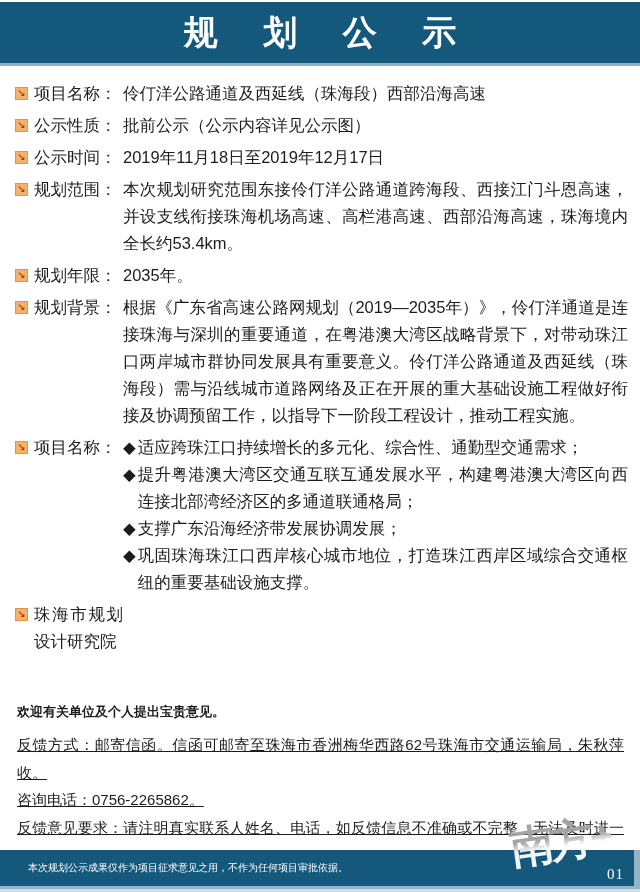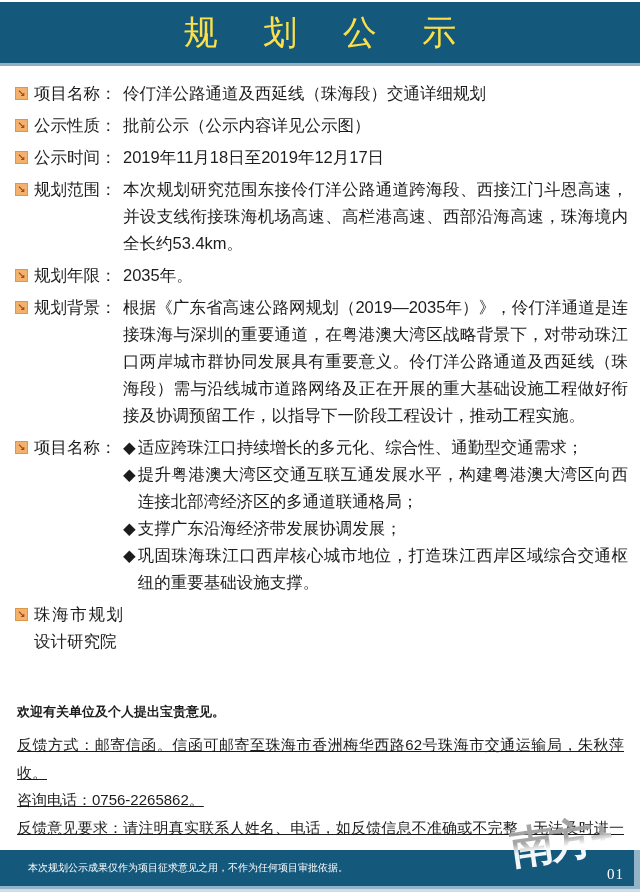--- a/index.html
+++ b/index.html
@@ -13,23 +13,23 @@
   }
   
   .banner{
     position:absolute;top:2px;left:0;width:640px;height:64px;
     background:#14587c;
     border-bottom:3px solid #8fb0c4;
     display:flex;align-items:center;justify-content:center;
     box-sizing:border-box;
   }
   .banner-title{
-    color:#fde047;
+    color:#ffffff;
     font-size:34px;
-    font-weight:normal;
+    font-weight:bold;
     letter-spacing:18px;
     text-indent:18px;
     white-space:nowrap;
   }
   
   .items{
     position:absolute;top:80px;left:0;width:640px;
     box-sizing:border-box;
     padding:0 12px 0 15px;
   }
@@ -117,21 +117,21 @@
 
   <div class="banner">
     <div class="banner-title">规 划 公 示</div>
   </div>
 
   <div class="items">
 
     <div class="item">
       <span class="marker">↘</span>
       <span class="label">项目名称：</span>
-      <span class="content">伶仃洋公路通道及西延线（珠海段）交通详细规划</span>
+      <span class="content">伶仃洋公路通道及西延线（珠海段）西部沿海高速</span>
     </div>
 
     <div class="item">
       <span class="marker">↘</span>
       <span class="label">公示性质：</span>
       <span class="content">批前公示（公示内容详见公示图）</span>
     </div>
 
     <div class="item">
       <span class="marker">↘</span>

